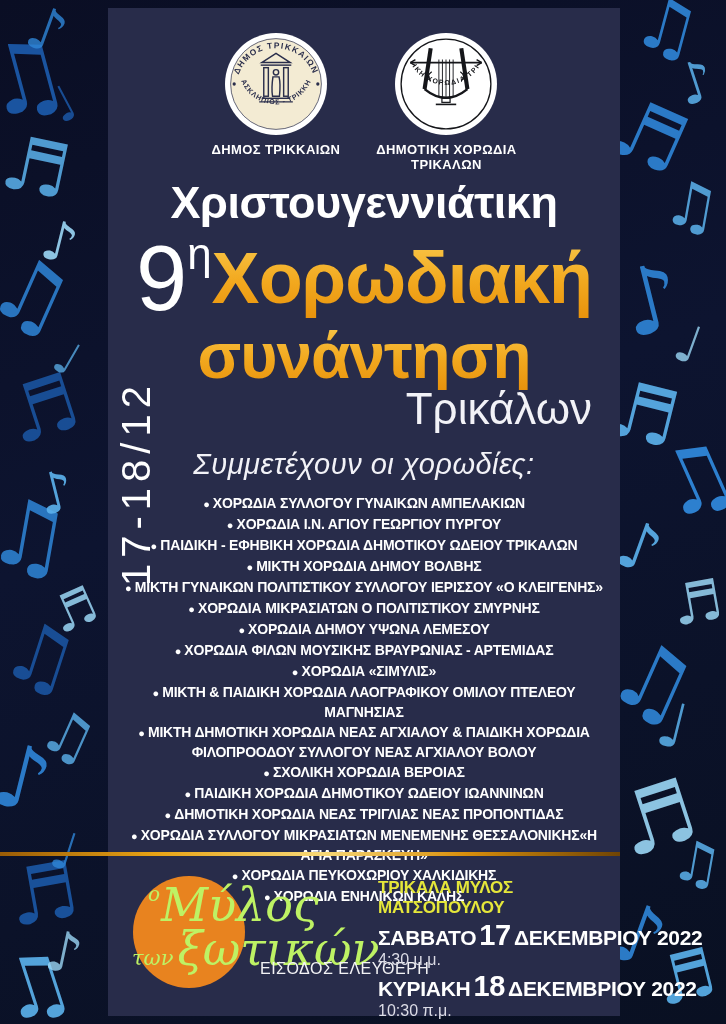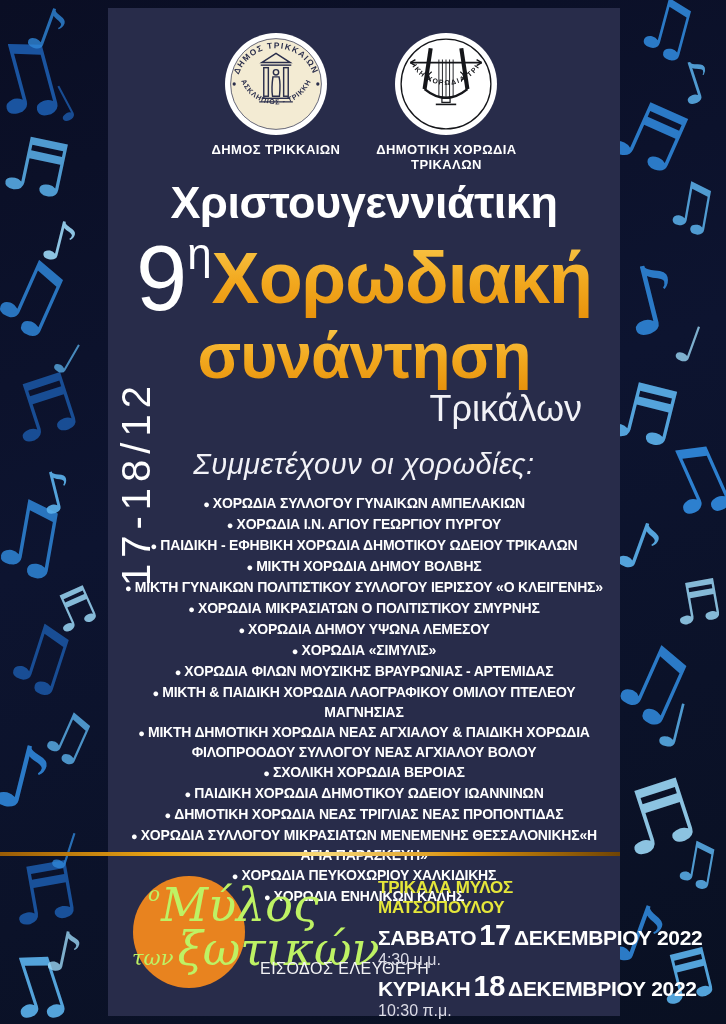--- a/index.html
+++ b/index.html
@@ -19,21 +19,21 @@
   .logo-caption{color:#fff;font-weight:bold;font-size:13px;letter-spacing:.4px;margin-top:7px;line-height:15px;}
   
   .title1{color:#fff;font-weight:bold;font-size:45px;line-height:50px;margin-top:6px;letter-spacing:-.5px;}
   .title-row2{display:flex;justify-content:center;align-items:center;margin-top:2px;height:96px;}
   .nine{color:#fff;font-weight:300;font-size:92px;line-height:84px;font-family:"Liberation Sans",sans-serif;}
   .eta{color:#fff;font-weight:300;font-size:44px;line-height:44px;align-self:flex-start;margin-top:2px;}
   .goldgrad{background:linear-gradient(180deg,#f8c445 8%,#f2a81e 55%,#e8920c 100%);
     -webkit-background-clip:text;background-clip:text;color:transparent;font-weight:bold;}
   .title2{font-size:72px;line-height:82px;letter-spacing:-1px;margin-left:0;}
   .title3{font-size:64px;line-height:68px;letter-spacing:-1px;margin-top:-4px;}
-  .title4{color:#f2f2f7;font-weight:300;font-size:36px;line-height:50px;text-align:right;padding-right:38px;margin-top:-6px;}
+  .title4{color:#f2f2f7;font-weight:300;font-size:44px;line-height:50px;text-align:right;padding-right:28px;margin-top:-6px;}
   .subtitle{color:#f2f2f7;font-style:italic;font-weight:400;font-size:29px;line-height:34px;margin-top:13px;letter-spacing:.5px;}
   
   .choir-list{list-style:none;margin:13px auto 0;padding:0;width:492px;}
   .choir-list li{color:#fff;font-weight:bold;font-size:14px;line-height:19px;margin:0 0 1px;
     letter-spacing:-.2px;text-align:center;}
   .choir-list li::before{content:"● ";font-size:11px;letter-spacing:0;}
   
   .side-date{position:absolute;left:6px;top:578px;transform:rotate(-90deg);transform-origin:top left;
     color:#fff;font-weight:400;font-size:40px;letter-spacing:6px;white-space:nowrap;z-index:2;}
   
@@ -183,22 +183,22 @@
       <div class="subtitle">Συμμετέχουν οι χορωδίες:</div>
 
       <ul class="choir-list">
         <li>ΧΟΡΩΔΙΑ ΣΥΛΛΟΓΟΥ ΓΥΝΑΙΚΩΝ ΑΜΠΕΛΑΚΙΩΝ</li>
         <li>ΧΟΡΩΔΙΑ Ι.Ν. ΑΓΙΟΥ ΓΕΩΡΓΙΟΥ ΠΥΡΓΟΥ</li>
         <li>ΠΑΙΔΙΚΗ - ΕΦΗΒΙΚΗ ΧΟΡΩΔΙΑ ΔΗΜΟΤΙΚΟΥ ΩΔΕΙΟΥ ΤΡΙΚΑΛΩΝ</li>
         <li>ΜΙΚΤΗ ΧΟΡΩΔΙΑ ΔΗΜΟΥ ΒΟΛΒΗΣ</li>
         <li>ΜΙΚΤΗ ΓΥΝΑΙΚΩΝ ΠΟΛΙΤΙΣΤΙΚΟΥ ΣΥΛΛΟΓΟΥ ΙΕΡΙΣΣΟΥ «Ο ΚΛΕΙΓΕΝΗΣ»</li>
         <li>ΧΟΡΩΔΙΑ ΜΙΚΡΑΣΙΑΤΩΝ Ο ΠΟΛΙΤΙΣΤΙΚΟΥ ΣΜΥΡΝΗΣ</li>
         <li>ΧΟΡΩΔΙΑ ΔΗΜΟΥ ΥΨΩΝΑ ΛΕΜΕΣΟΥ</li>
+        <li>ΧΟΡΩΔΙΑ ΦΙΛΩΝ ΜΟΥΣΙΚΗΣ ΒΡΑΥΡΩΝΙΑΣ - ΑΡΤΕΜΙΔΑΣ</li>
         <li>ΧΟΡΩΔΙΑ «ΣΙΜΥΛΙΣ»</li>
-        <li>ΧΟΡΩΔΙΑ ΦΙΛΩΝ ΜΟΥΣΙΚΗΣ ΒΡΑΥΡΩΝΙΑΣ - ΑΡΤΕΜΙΔΑΣ</li>
         <li>ΜΙΚΤΗ &amp; ΠΑΙΔΙΚΗ ΧΟΡΩΔΙΑ ΛΑΟΓΡΑΦΙΚΟΥ ΟΜΙΛΟΥ ΠΤΕΛΕΟΥ ΜΑΓΝΗΣΙΑΣ</li>
         <li>ΜΙΚΤΗ ΔΗΜΟΤΙΚΗ ΧΟΡΩΔΙΑ ΝΕΑΣ ΑΓΧΙΑΛΟΥ &amp; ΠΑΙΔΙΚΗ ΧΟΡΩΔΙΑ ΦΙΛΟΠΡΟΟΔΟΥ ΣΥΛΛΟΓΟΥ ΝΕΑΣ ΑΓΧΙΑΛΟΥ ΒΟΛΟΥ</li>
         <li>ΣΧΟΛΙΚΗ ΧΟΡΩΔΙΑ ΒΕΡΟΙΑΣ</li>
         <li>ΠΑΙΔΙΚΗ ΧΟΡΩΔΙΑ ΔΗΜΟΤΙΚΟΥ ΩΔΕΙΟΥ ΙΩΑΝΝΙΝΩΝ</li>
         <li>ΔΗΜΟΤΙΚΗ ΧΟΡΩΔΙΑ ΝΕΑΣ ΤΡΙΓΛΙΑΣ ΝΕΑΣ ΠΡΟΠΟΝΤΙΔΑΣ</li>
         <li>ΧΟΡΩΔΙΑ ΣΥΛΛΟΓΟΥ ΜΙΚΡΑΣΙΑΤΩΝ ΜΕΝΕΜΕΝΗΣ ΘΕΣΣΑΛΟΝΙΚΗΣ«Η ΑΓΙΑ ΠΑΡΑΣΚΕΥΗ»</li>
         <li>ΧΟΡΩΔΙΑ ΠΕΥΚΟΧΩΡΙΟΥ ΧΑΛΚΙΔΙΚΗΣ</li>
         <li>ΧΟΡΩΔΙΑ ΕΝΗΛΙΚΩΝ ΚΑΛΗΣ</li>
       </ul>
     </div>

